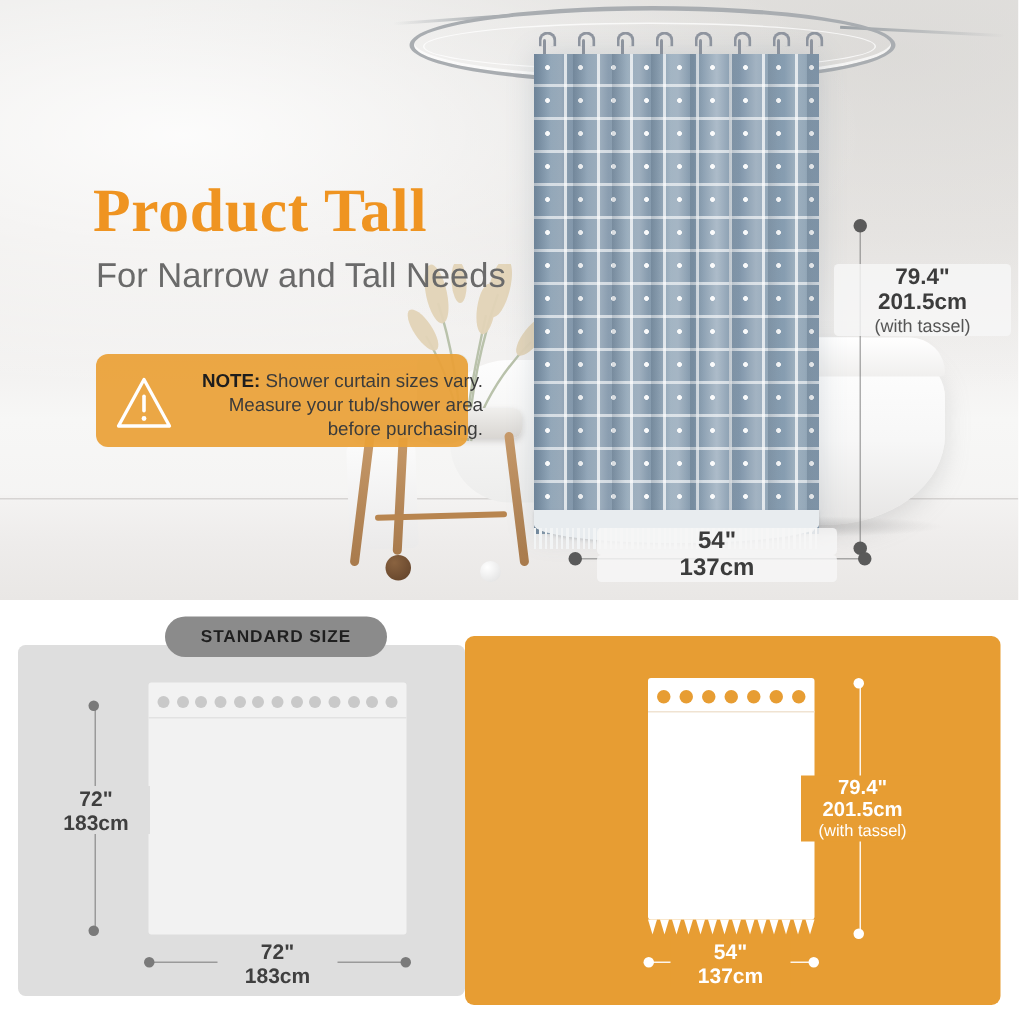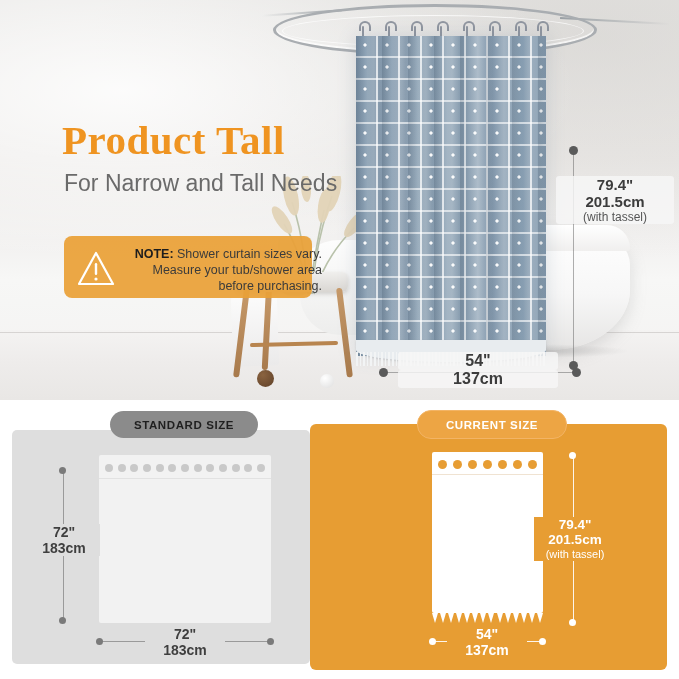--- a/index.html
+++ b/index.html
@@ -479,17 +479,14 @@
   <div class="cdim-h-cap" style="left:429px;"></div>
   <div class="cdim-h-cap" style="left:539px;"></div>
   <div class="cdim-hlabel">
     <span class="a">54"</span>
     <span class="b">137cm</span>
   </div>
 
   <div class="tab tab-std">
     <span>STANDARD SIZE</span>
   </div>
-  <div class="tab tab-cur">
-    <span>CURRENT SIZE</span>
-  </div>
 
 </div>
 
 </body></html>

